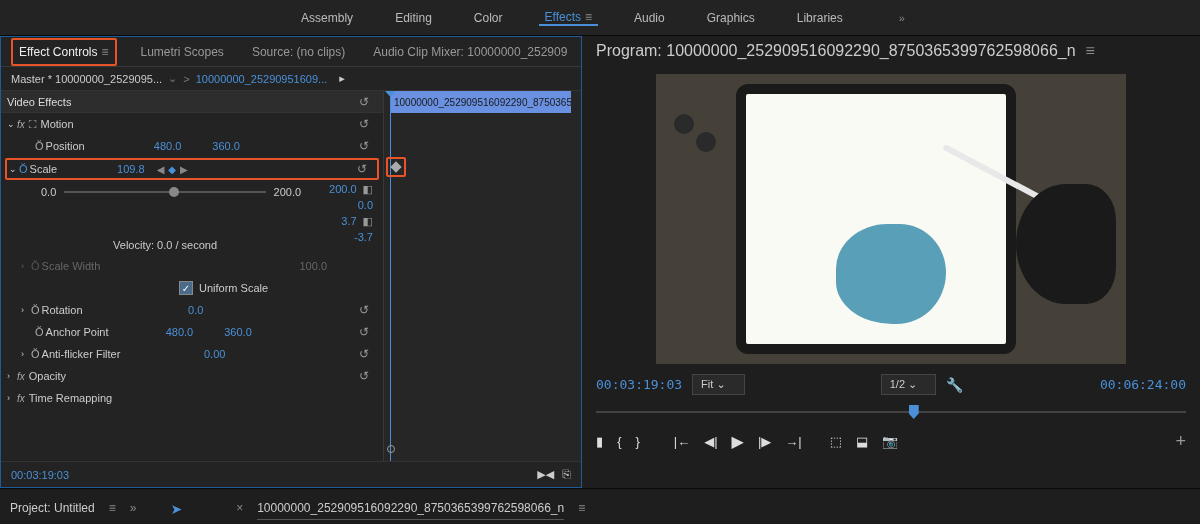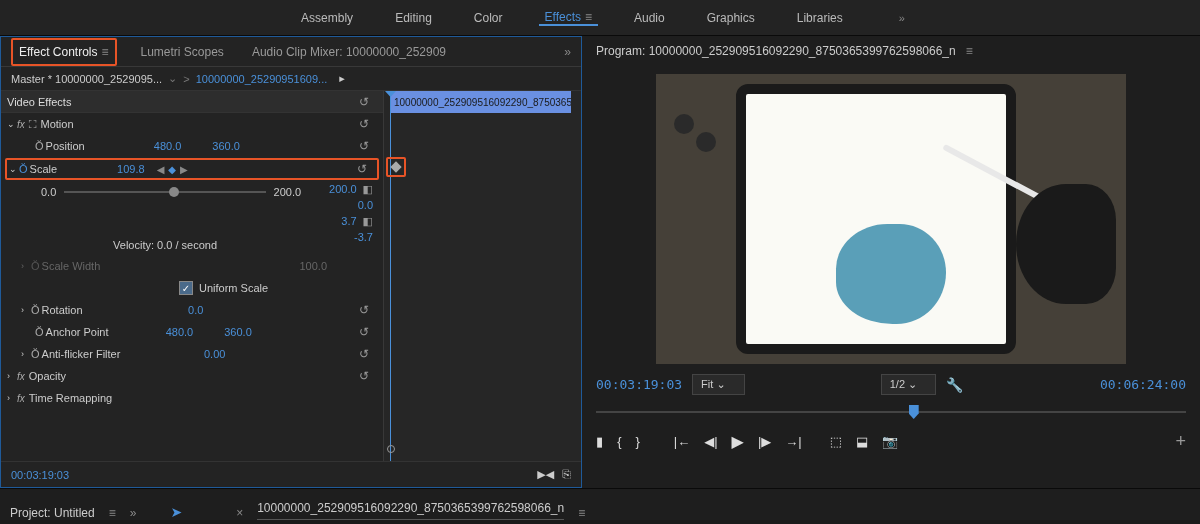--- a/index.html
+++ b/index.html
@@ -68,21 +68,21 @@
 .playhead::before { content: ''; position: absolute; top: -6px; left: -5px; width: 11px; height: 12px; background: #4a90d9; clip-path: polygon(0 0, 100% 0, 100% 50%, 50% 100%, 0 50%); }
 .kf-diamond-tl { position: absolute; left: 2px; top: 66px; width: 20px; height: 20px; border: 2px solid #e85427; border-radius: 2px; display: flex; align-items: center; justify-content: center; }
 .kf-diamond-tl::after { content: ''; width: 8px; height: 8px; background: #aaa; transform: rotate(45deg); }
 .end-handle { position: absolute; left: 3px; width: 8px; height: 8px; border: 1px solid #999; border-radius: 50%; bottom: 8px; }
 
 .panel-footer { height: 26px; display: flex; align-items: center; padding: 0 10px; border-top: 1px solid #333; }
 .footer-tc { color: #4a90d9; }
 .footer-btns { margin-left: auto; display: flex; gap: 8px; color: #ccc; cursor: pointer; }
 
 
-.prog-header { display: flex; align-items: center; height: 30px; font-size: 12px; color: #ccc; gap: 10px; }
+.prog-header { display: flex; align-items: center; height: 30px; font-size: 16px; color: #ccc; gap: 10px; }
 .monitor { width: 470px; height: 290px; background: #2a2a2a; margin: 8px auto 0; position: relative; display: flex; align-items: center; justify-content: center; }
 .desk { width: 100%; height: 100%; background: #454038; position: relative; }
 .tablet { position: absolute; left: 80px; top: 10px; width: 280px; height: 270px; background: #fafaf5; border: 10px solid #1a1a1a; border-radius: 12px; }
 .blob { position: absolute; left: 90px; top: 130px; width: 110px; height: 100px; background: #5a9fb8; border-radius: 50% 45% 48% 55% / 48% 52% 55% 45%; }
 .hand { position: absolute; right: 10px; top: 110px; width: 100px; height: 120px; background: #1a1a1a; border-radius: 50% 30% 30% 50%; }
 .pencil { position: absolute; right: 60px; top: 100px; width: 130px; height: 6px; background: #e8e8e8; transform: rotate(28deg); border-radius: 3px; }
 .spinner { position: absolute; left: 18px; top: 40px; width: 50px; height: 50px; }
 .spinner::before, .spinner::after { content: ''; position: absolute; width: 20px; height: 20px; background: #2a2a2a; border-radius: 50%; }
 .spinner::after { left: 22px; top: 18px; }
 
@@ -94,21 +94,21 @@
 
 .scrub { height: 18px; margin-top: 8px; position: relative; }
 .scrub-track { height: 2px; background: #444; position: absolute; top: 8px; left: 0; right: 0; }
 .scrub-head { position: absolute; left: 53%; top: 2px; width: 10px; height: 14px; background: #4a90d9; clip-path: polygon(0 0, 100% 0, 100% 60%, 50% 100%, 0 60%); }
 
 .transport { display: flex; align-items: center; justify-content: center; gap: 14px; margin-top: 10px; color: #ddd; }
 .transport .btn { cursor: pointer; font-size: 13px; }
 .transport .plus { margin-left: auto; font-size: 18px; color: #999; }
 .transport .group-left { display: flex; gap: 14px; margin-right: 20px; }
 
-.bottom-bar { height: 32px; background: #1e1e1e; border-top: 1px solid #0a0a0a; display: flex; align-items: flex-end; padding: 0 10px; font-size: 12px; color: #ccc; gap: 14px; }
+.bottom-bar { height: 32px; background: #1e1e1e; border-top: 1px solid #0a0a0a; display: flex; align-items: flex-start; padding: 12px 10px; font-size: 12px; color: #ccc; gap: 14px; }
 .proj-tab { color: #ccc; }
 .seq-tab { color: #ccc; border-bottom: 1px solid #555; padding-bottom: 4px; }
 .cursor-icon { color: #4a90d9; font-size: 14px; }
 .ws-menu-icon { margin-left: 4px; color: #888; }
 </style>
 </head>
 <body>
 
 <div class="workspace-bar">
   <span class="ws-tab">Assembly</span>
@@ -119,20 +119,21 @@
   <span class="ws-tab">Graphics</span>
   <span class="ws-tab">Libraries</span>
   <span class="ws-extra">»</span>
 </div>
 
 <div class="main-row">
   <div class="left-panel">
     <div class="panel-tabs">
       <span class="panel-tab active highlighted"><span>Effect Controls</span><span class="tab-menu">≡</span></span>
       <span class="panel-tab">Lumetri Scopes</span>
+      <span class="panel-tab">Source: (no clips)</span>
       <span class="panel-tab">Audio Clip Mixer: 10000000_252909</span>
       <span class="tab-chevron">»</span>
     </div>
 
     <div class="master-row">
       <span>Master * 10000000_2529095...</span>
       <span class="sep">⌄</span>
       <span class="sep">&gt;</span>
       <span class="clip-link">10000000_25290951609...</span>
       <span style="margin-left:6px;color:#ccc;">▸</span>

